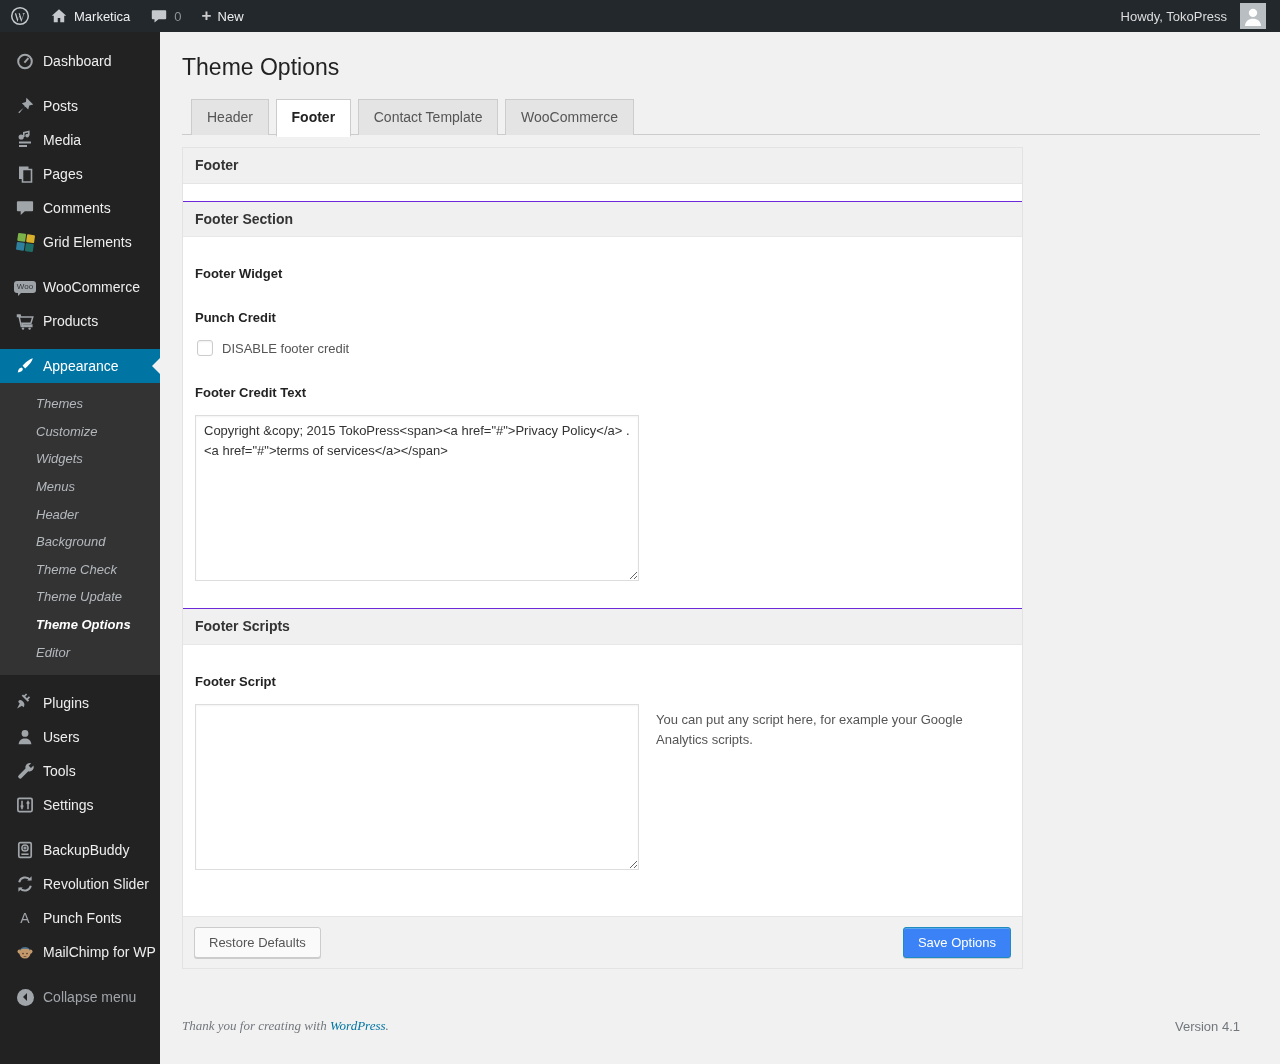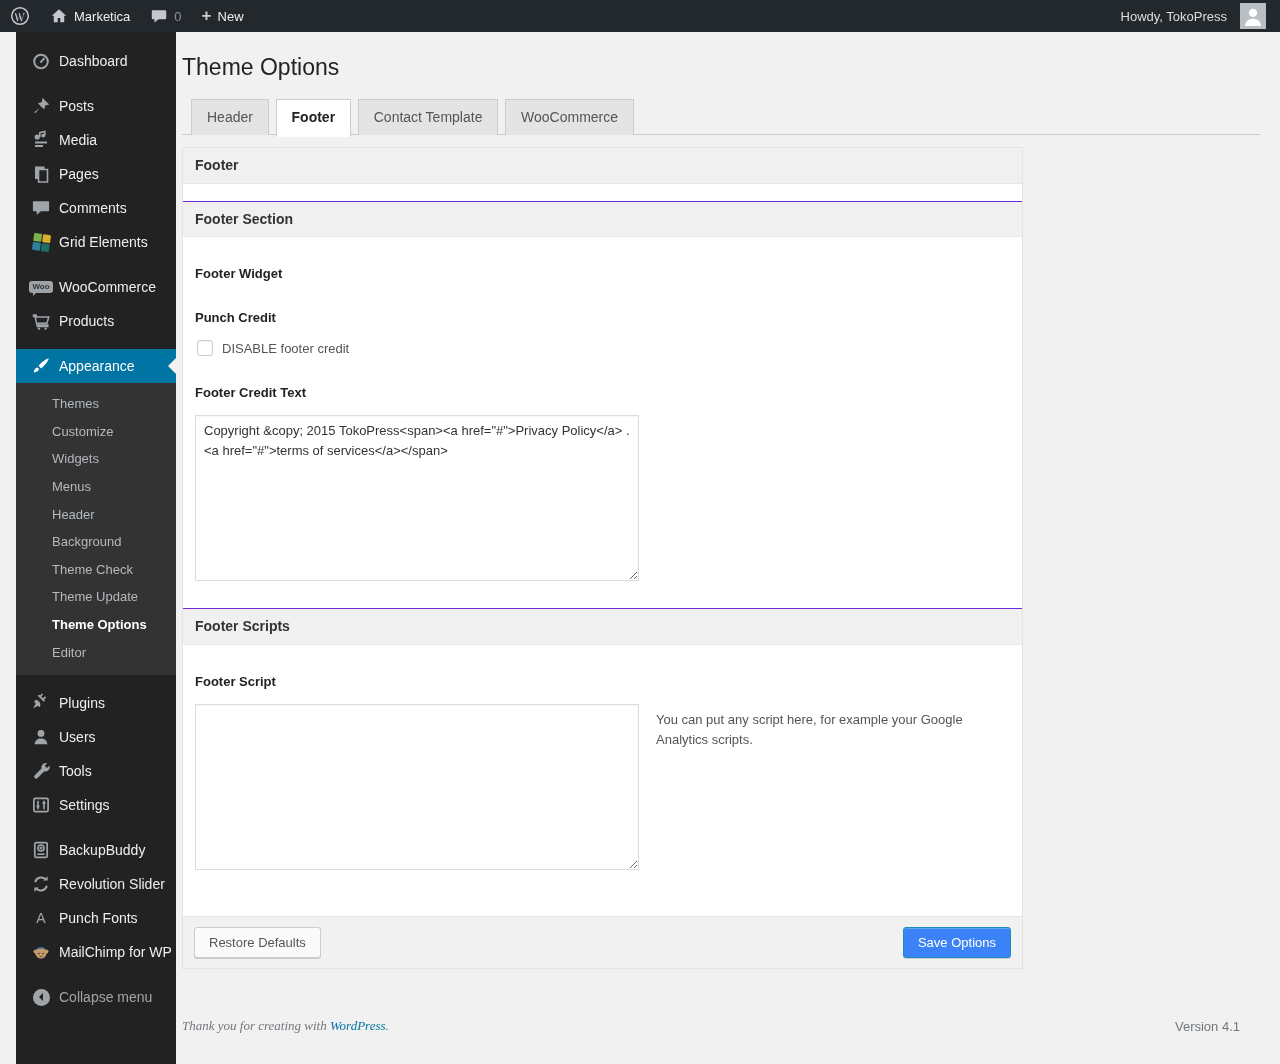--- a/index.html
+++ b/index.html
@@ -25,45 +25,45 @@
     padding:0 10px; color:#eee; text-decoration:none; cursor:pointer; font-size:13px;
   }
   .ab-item .absvg { display:block; }
   .ab-count { color:#8d9299; }
   .plus-glyph { font-size:17px; font-weight:bold; color:#ccc; line-height:1; margin-top:-2px; }
   .howdy { color:#ddd; }
   .avatar-wrap { margin-left:7px; margin-right:4px; width:26px; height:26px; display:block; }
 
   
   .sidebar {
-    position:absolute; top:32px; left:16px; bottom:0; width:160px;
+    position:absolute; top:32px; left:0; bottom:0; width:160px;
     background:#222; z-index:20; padding-top:12px;
   }
   .mi {
     display:flex; align-items:center; height:34px; padding:0 8px;
     color:#eee; font-size:14px; cursor:pointer; text-decoration:none; position:relative;
   }
   .mi .ico { width:20px; height:20px; margin:0 8px 0 7px; color:#a0a5aa; display:flex; align-items:center; justify-content:center; flex:0 0 20px; }
   .mi .lbl { white-space:nowrap; }
   .sep { height:11px; }
   .mi.active { background:#0074a2; color:#fff; }
   .mi.active .ico { color:#fff; }
   .mi.active::after {
     content:""; position:absolute; right:0; top:50%; margin-top:-8px;
     border:8px solid transparent; border-right-color:#f1f1f1;
   }
   .submenu { background:#333; padding:7px 0 9px; }
   .smi {
     display:block; padding:7px 0 7px 36px; color:#b4b9be; font-size:13px;
-    cursor:pointer; text-decoration:none; line-height:1.05;
+    cursor:pointer; text-decoration:none; line-height:1.05;font-style:italic;
   }
   .smi.current { color:#fff; font-weight:bold; }
   .collapse .lbl { color:#a0a5aa; }
   .woo-badge {
-    background:#9ea3a8; color:#32373c; font-size:8px; font-weight:bold;
+    background:#9ea3a8; color:#32373c; font-size:8px; font-weight:normal;
     border-radius:3px; padding:2px 3px; position:relative; line-height:1;
   }
   .woo-badge::after {
     content:""; position:absolute; left:4px; bottom:-3px;
     border:3px solid transparent; border-top-color:#9ea3a8; border-left-color:#9ea3a8;
   }
   .grid-ico { display:grid; grid-template-columns:8px 8px; grid-template-rows:8px 8px; gap:1px; transform:rotate(8deg); }
   .grid-ico i { display:block; border-radius:1px; }
   .grid-ico .g1{ background:#7bb24a; } .grid-ico .g2{ background:#d9b02a; }
   .grid-ico .g3{ background:#2f7f9e; } .grid-ico .g4{ background:#1f6f67; }

